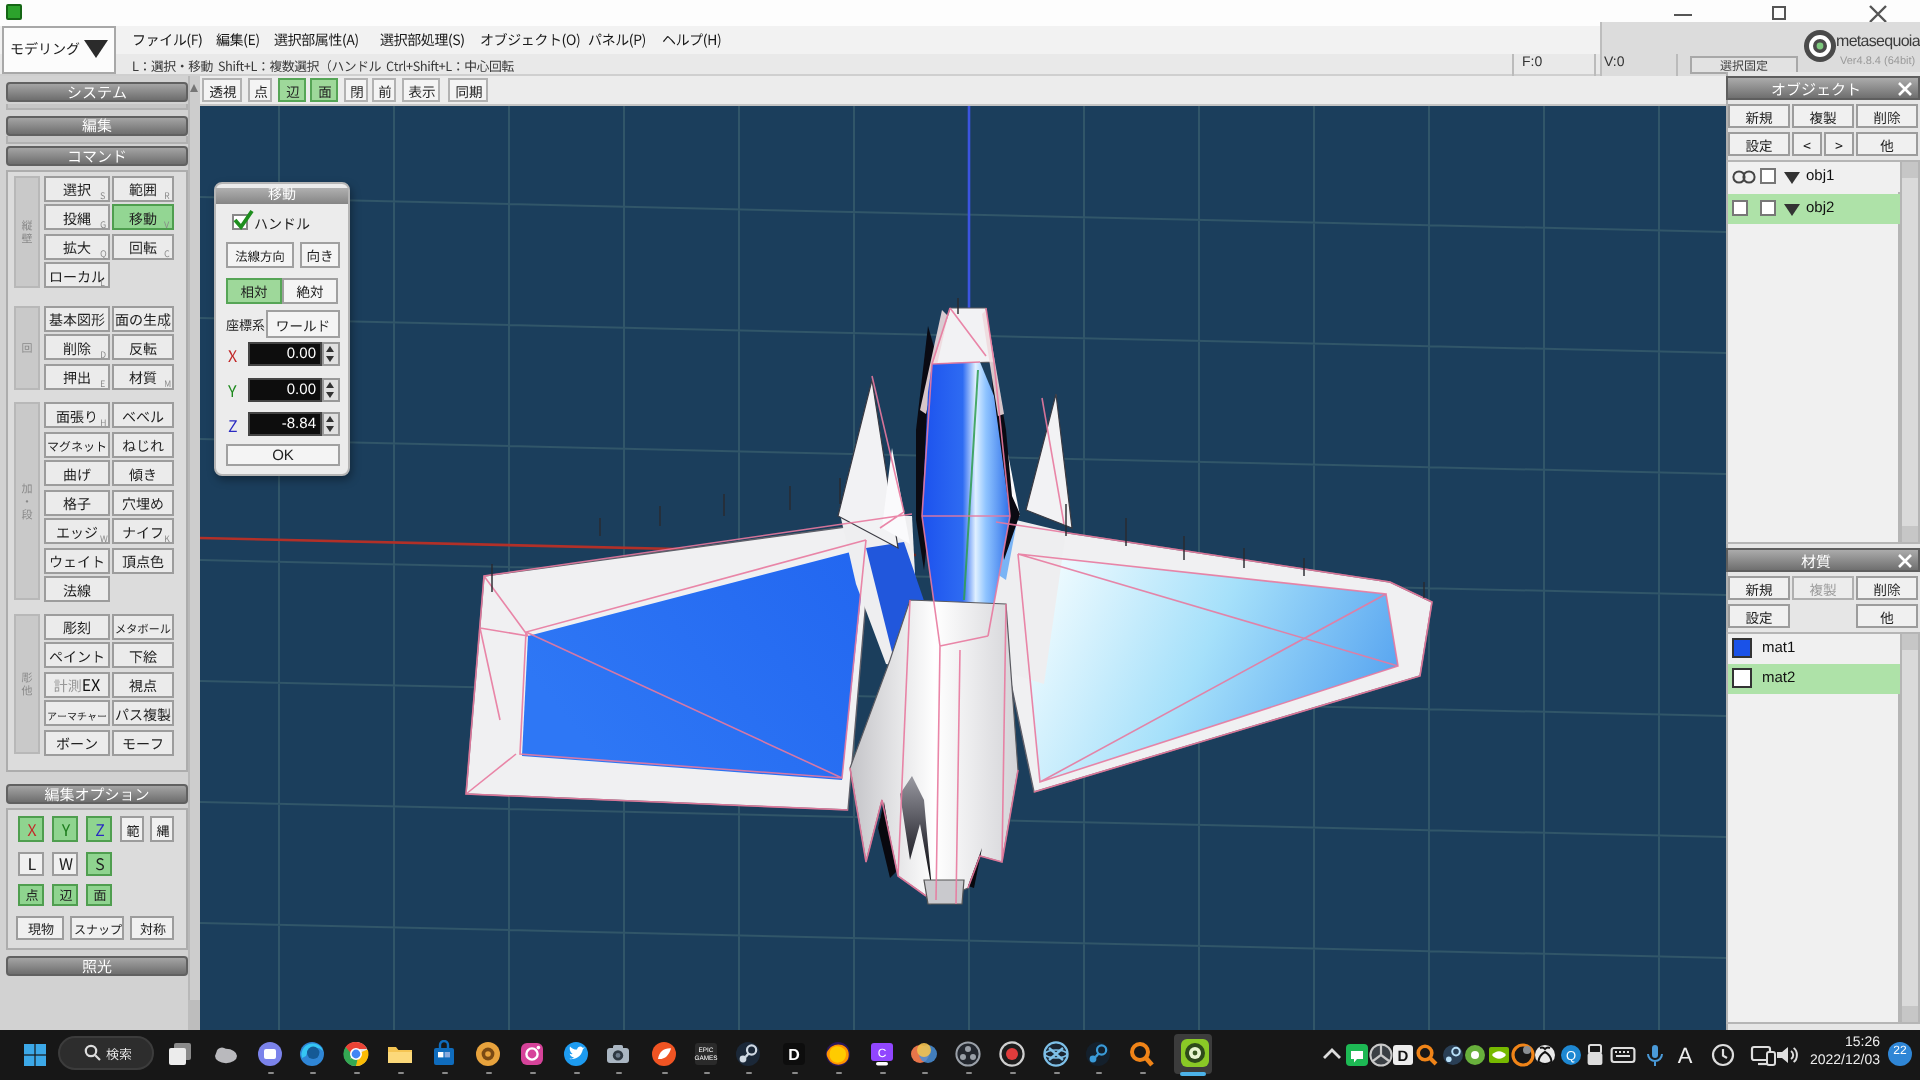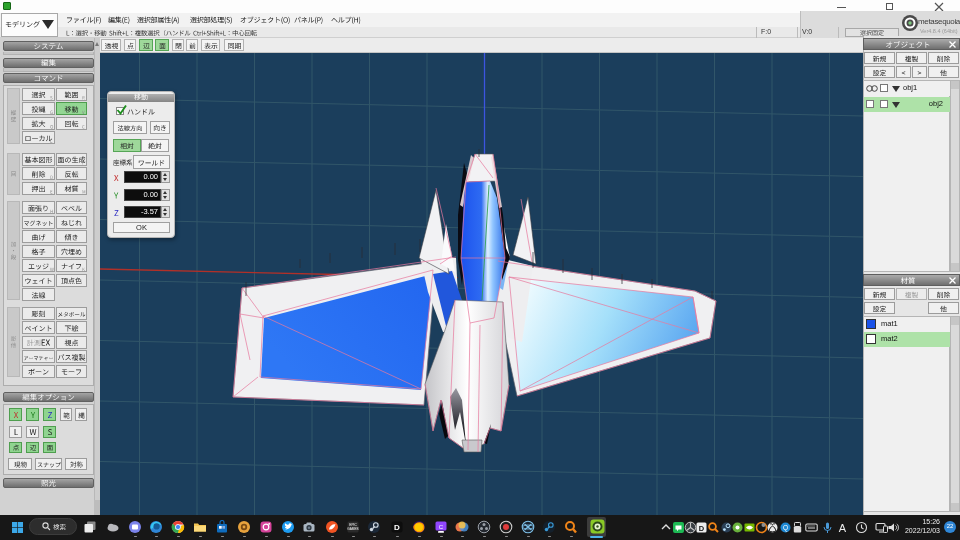--- a/index.html
+++ b/index.html
@@ -185,21 +185,21 @@
       <circle cx="3.5" cy="4.5" r="2.8" fill="none" stroke="#444" stroke-width="1"></circle>
       <circle cx="8.5" cy="4.5" r="2.8" fill="none" stroke="#444" stroke-width="1"></circle>
     </svg>
 <div style="position:absolute;left:880px;top:84px;width:8px;height:8px;background:#fff;border:1px solid #777;"></div>
 <div style="position:absolute;left:892px;top:86px;width:0;height:0;border-left:4px solid transparent;border-right:4px solid transparent;border-top:6px solid #333"></div>
 <div style="position:absolute;left:903px;top:83px;width:40px;height:10px;font-size:7.5px;font-family:'Liberation Sans',sans-serif;color:#111;">obj1</div>
 <div style="position:absolute;left:864px;top:97px;width:86px;height:15px;background:#aee2a8;"></div>
 <div style="position:absolute;left:866px;top:100px;width:8px;height:8px;background:#fff;border:1px solid #777;"></div>
 <div style="position:absolute;left:880px;top:100px;width:8px;height:8px;background:#fff;border:1px solid #777;"></div>
 <div style="position:absolute;left:892px;top:102px;width:0;height:0;border-left:4px solid transparent;border-right:4px solid transparent;border-top:6px solid #333"></div>
-<div style="position:absolute;left:903px;top:99px;width:40px;height:10px;font-size:7.5px;font-family:'Liberation Sans',sans-serif;color:#111;text-align:right;">obj2</div>
+<div style="position:absolute;left:903px;top:99px;width:40px;height:10px;font-size:7.5px;font-family:'Liberation Sans',sans-serif;color:#111;">obj2</div>
 <div style="position:absolute;left:863px;top:274px;width:97px;height:12px;background:linear-gradient(#ababab,#6f6f6f);border:1px solid #5e5e5e;"></div>
 <svg style="position:absolute;left:948px;top:275.5px" width="9" height="9">
       <path d="M1.5 1.5 L7.5 7.5 M7.5 1.5 L1.5 7.5" stroke="#fff" stroke-width="1.3"></path>
     </svg>
 <div style="position:absolute;left:864px;top:288px;width:31px;height:12px;background:#f0f0f0;border:1px solid #9c9c9c;"></div>
 <div style="position:absolute;left:896px;top:288px;width:31px;height:12px;background:#ececec;border:1px solid #b0b0b0;"></div>
 <div style="position:absolute;left:928px;top:288px;width:31px;height:12px;background:#f0f0f0;border:1px solid #9c9c9c;"></div>
 <div style="position:absolute;left:864px;top:302px;width:31px;height:12px;background:#f0f0f0;border:1px solid #9c9c9c;"></div>
 <div style="position:absolute;left:928px;top:302px;width:31px;height:12px;background:#f0f0f0;border:1px solid #9c9c9c;"></div>
 <div style="position:absolute;left:863px;top:316px;width:87px;height:196px;background:#f0f0f0;border:1px solid #b5b5b5;"></div>
@@ -227,21 +227,21 @@
 <div style="position:absolute;left:124px;top:172px;width:34px;height:10px;font-size:7.5px;font-family:'Liberation Sans',sans-serif;color:#fff;text-align:right;">0.00</div>
 <div style="position:absolute;left:161px;top:171px;width:9px;height:12px;background:#e0e0e0;border:1px solid #999;"></div>
 <div style="position:absolute;left:163px;top:173px;width:0;height:0;border-left:2.5px solid transparent;border-right:2.5px solid transparent;border-bottom:3.5px solid #333"></div>
 <div style="position:absolute;left:163px;top:178px;width:0;height:0;border-left:2.5px solid transparent;border-right:2.5px solid transparent;border-top:3.5px solid #333"></div>
 <div style="position:absolute;left:124px;top:188.5px;width:37px;height:12px;background:#0d0d0d;border:1px solid #444;"></div>
 <div style="position:absolute;left:124px;top:189.5px;width:34px;height:10px;font-size:7.5px;font-family:'Liberation Sans',sans-serif;color:#fff;text-align:right;">0.00</div>
 <div style="position:absolute;left:161px;top:188.5px;width:9px;height:12px;background:#e0e0e0;border:1px solid #999;"></div>
 <div style="position:absolute;left:163px;top:190.5px;width:0;height:0;border-left:2.5px solid transparent;border-right:2.5px solid transparent;border-bottom:3.5px solid #333"></div>
 <div style="position:absolute;left:163px;top:195.5px;width:0;height:0;border-left:2.5px solid transparent;border-right:2.5px solid transparent;border-top:3.5px solid #333"></div>
 <div style="position:absolute;left:124px;top:206px;width:37px;height:12px;background:#0d0d0d;border:1px solid #444;"></div>
-<div style="position:absolute;left:124px;top:207px;width:34px;height:10px;font-size:7.5px;font-family:'Liberation Sans',sans-serif;color:#fff;text-align:right;">-3.57</div>
+<div style="position:absolute;left:124px;top:207px;width:34px;height:10px;font-size:7.5px;font-family:'Liberation Sans',sans-serif;color:#fff;text-align:right;">-8.84</div>
 <div style="position:absolute;left:161px;top:206px;width:9px;height:12px;background:#e0e0e0;border:1px solid #999;"></div>
 <div style="position:absolute;left:163px;top:208px;width:0;height:0;border-left:2.5px solid transparent;border-right:2.5px solid transparent;border-bottom:3.5px solid #333"></div>
 <div style="position:absolute;left:163px;top:213px;width:0;height:0;border-left:2.5px solid transparent;border-right:2.5px solid transparent;border-top:3.5px solid #333"></div>
 <div style="position:absolute;left:113px;top:222px;width:57px;height:11px;background:#f4f4f4;border:1px solid #a0a0a0;"></div>
 <div style="position:absolute;left:113px;top:222px;width:57px;height:11px;font-size:7.5px;font-family:'Liberation Sans',sans-serif;color:#222;text-align:center;line-height:11px;">OK</div>
 <div style="position:absolute;left:0px;top:515px;width:960px;height:25px;background:#171717;"></div>
 <svg style="position:absolute;left:12px;top:522px" width="11" height="11">
       <rect x="0" y="0" width="5.2" height="5.2" fill="#3ca8e8"></rect>
       <rect x="5.8" y="0" width="5.2" height="5.2" fill="#3ca8e8"></rect>
       <rect x="0" y="5.8" width="5.2" height="5.2" fill="#3ca8e8"></rect>

